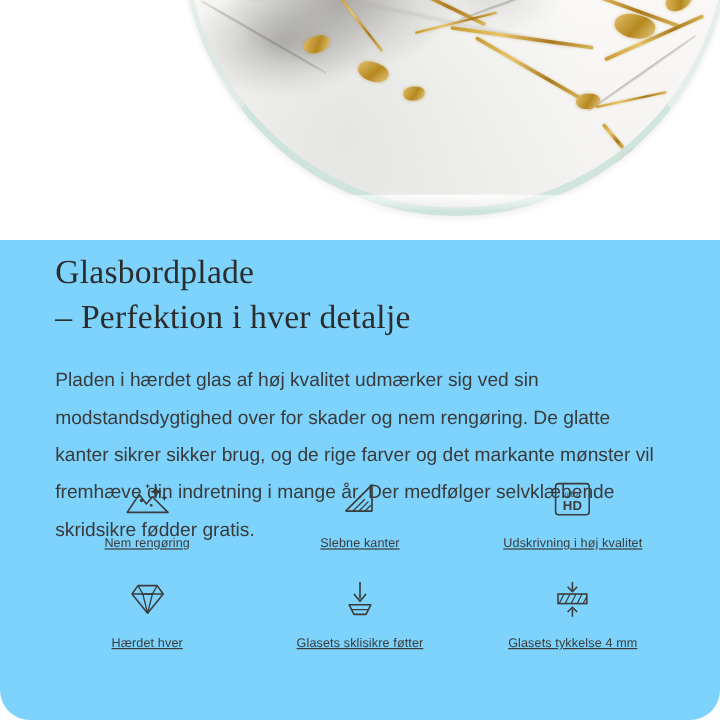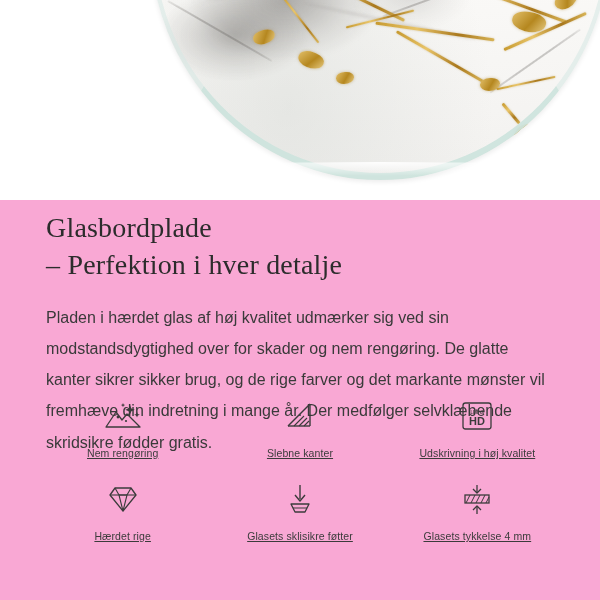--- a/index.html
+++ b/index.html
@@ -10,21 +10,22 @@
     width: 600px;
     height: 600px;
     background: #ffffff;
     font-family: "Liberation Sans", sans-serif;
     overflow: hidden;
   }
   .page {
     position: relative;
     width: 600px;
     height: 600px;
-    background: #f9a8d4;
+    background: #7dd3fc;
+    border-radius: 25px;
   }
 
   
   .hero {
     position: relative;
     width: 600px;
     height: 200px;
     overflow: hidden;
     background: #ffffff;
   }
@@ -249,21 +250,21 @@
     <div class="feature">
       <div class="feature-icon">
         <svg width="42" height="34" viewBox="0 0 42 34">
           <path d="M8 12 L13 5 L29 5 L34 12 L21 28 Z" fill="none" stroke="#3b3b3b" stroke-width="1.3" stroke-linejoin="round"></path>
           <path d="M8 12 L34 12" stroke="#3b3b3b" stroke-width="1.1"></path>
           <path d="M13 5 L17 12 L21 28" stroke="#3b3b3b" stroke-width="1.1" fill="none"></path>
           <path d="M29 5 L25 12 L21 28" stroke="#3b3b3b" stroke-width="1.1" fill="none"></path>
           <path d="M17 12 L25 12" stroke="#3b3b3b" stroke-width="1.1"></path>
         </svg>
       </div>
-      <div class="feature-label">Hærdet rige</div>
+      <div class="feature-label">Hærdet hver</div>
     </div>
 
     <div class="feature">
       <div class="feature-icon">
         <svg width="40" height="36" viewBox="0 0 40 36">
           <path d="M20 3 L20 17" stroke="#3b3b3b" stroke-width="1.4"></path>
           <path d="M15 13 L20 19 L25 13" fill="none" stroke="#3b3b3b" stroke-width="1.4" stroke-linejoin="round"></path>
           <path d="M11 22 L29 22 L25 30 L15 30 Z" fill="none" stroke="#3b3b3b" stroke-width="1.3" stroke-linejoin="round"></path>
           <path d="M13 26 L27 26" stroke="#3b3b3b" stroke-width="1"></path>
         </svg>

